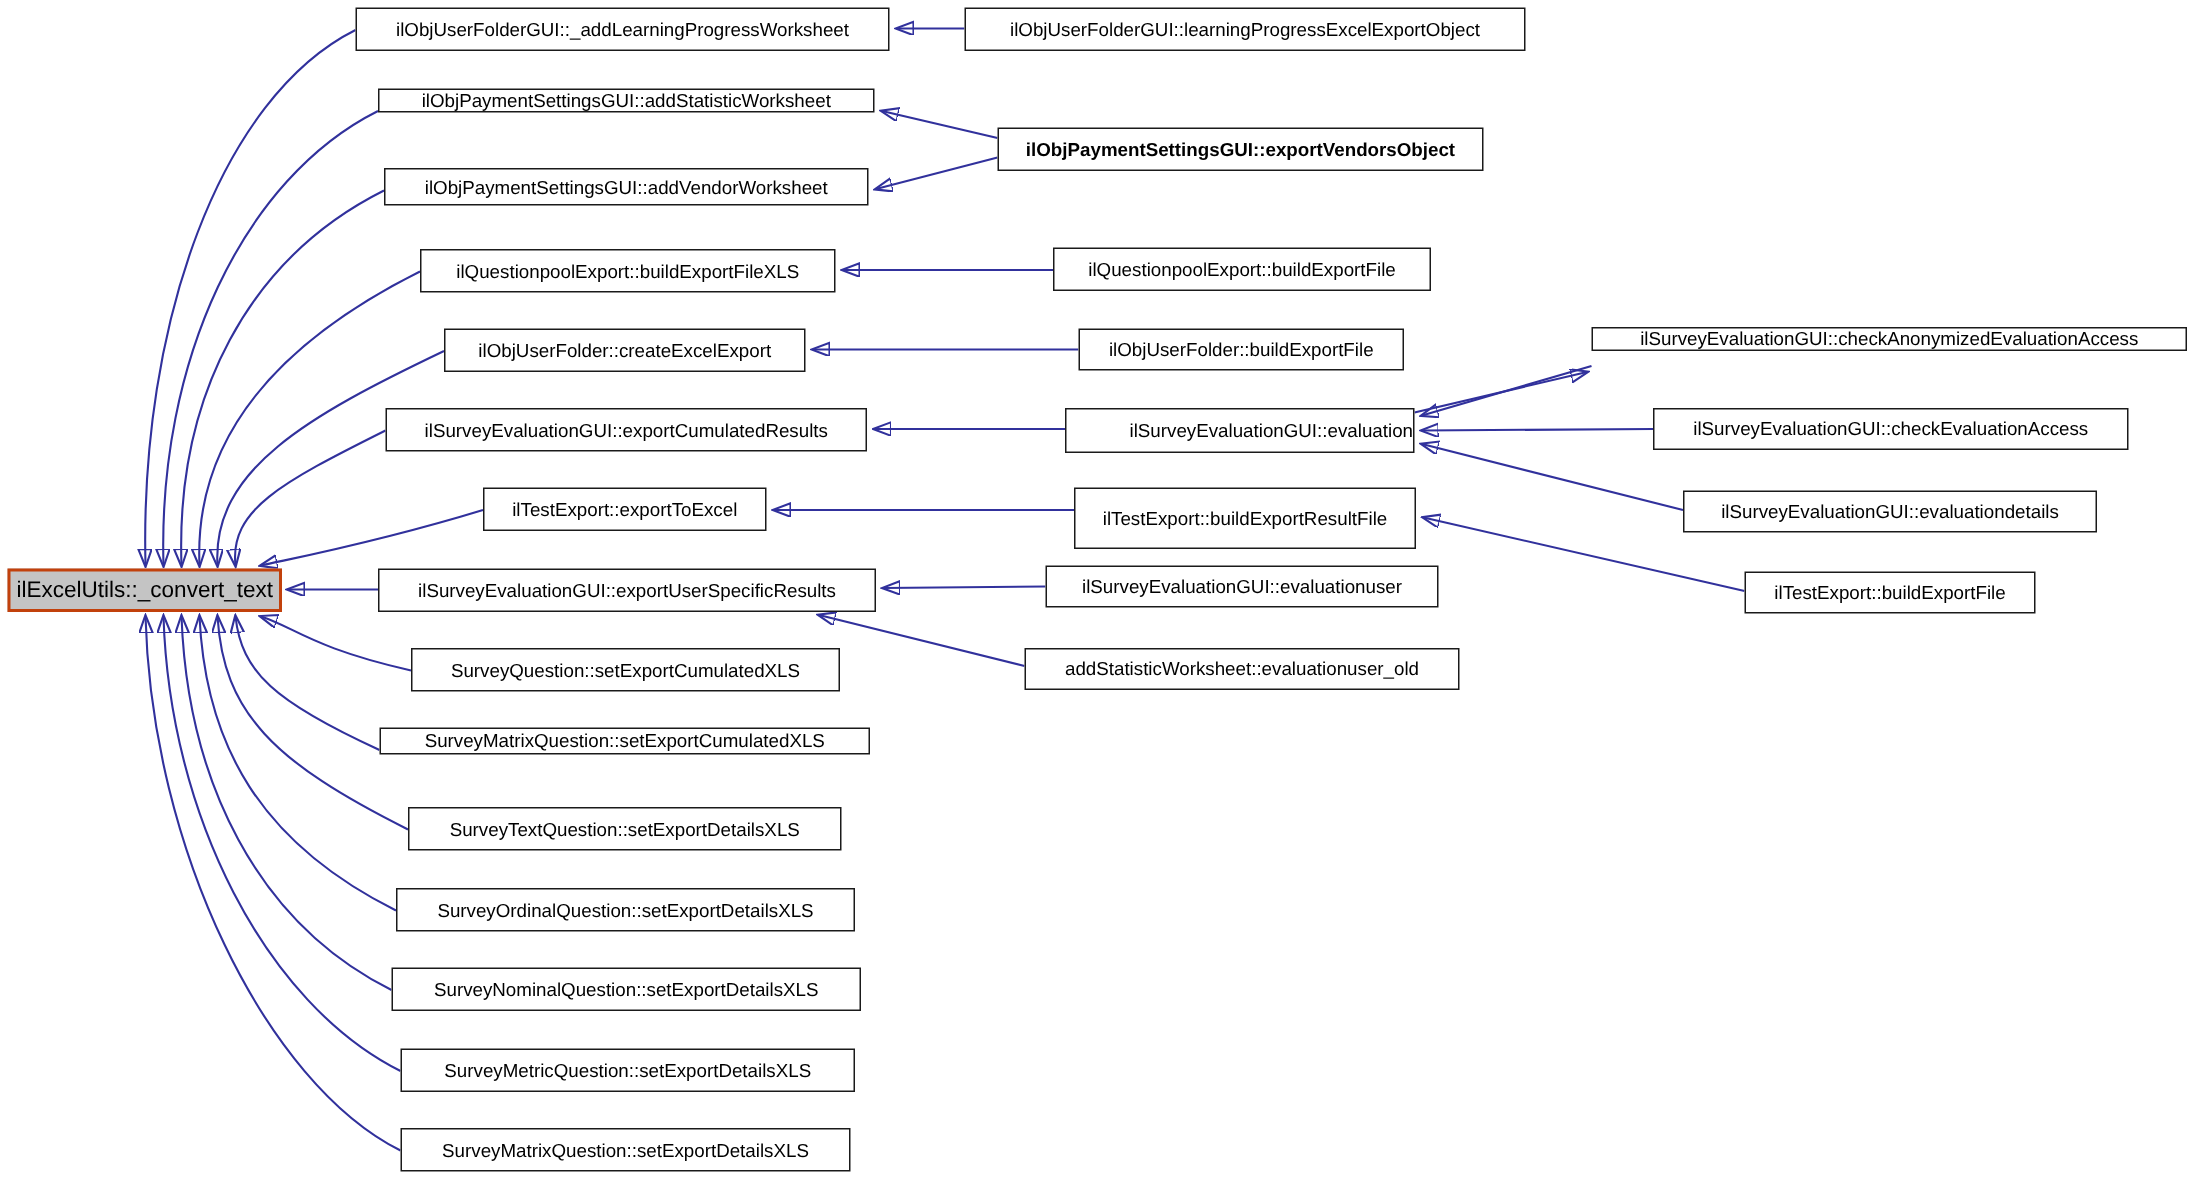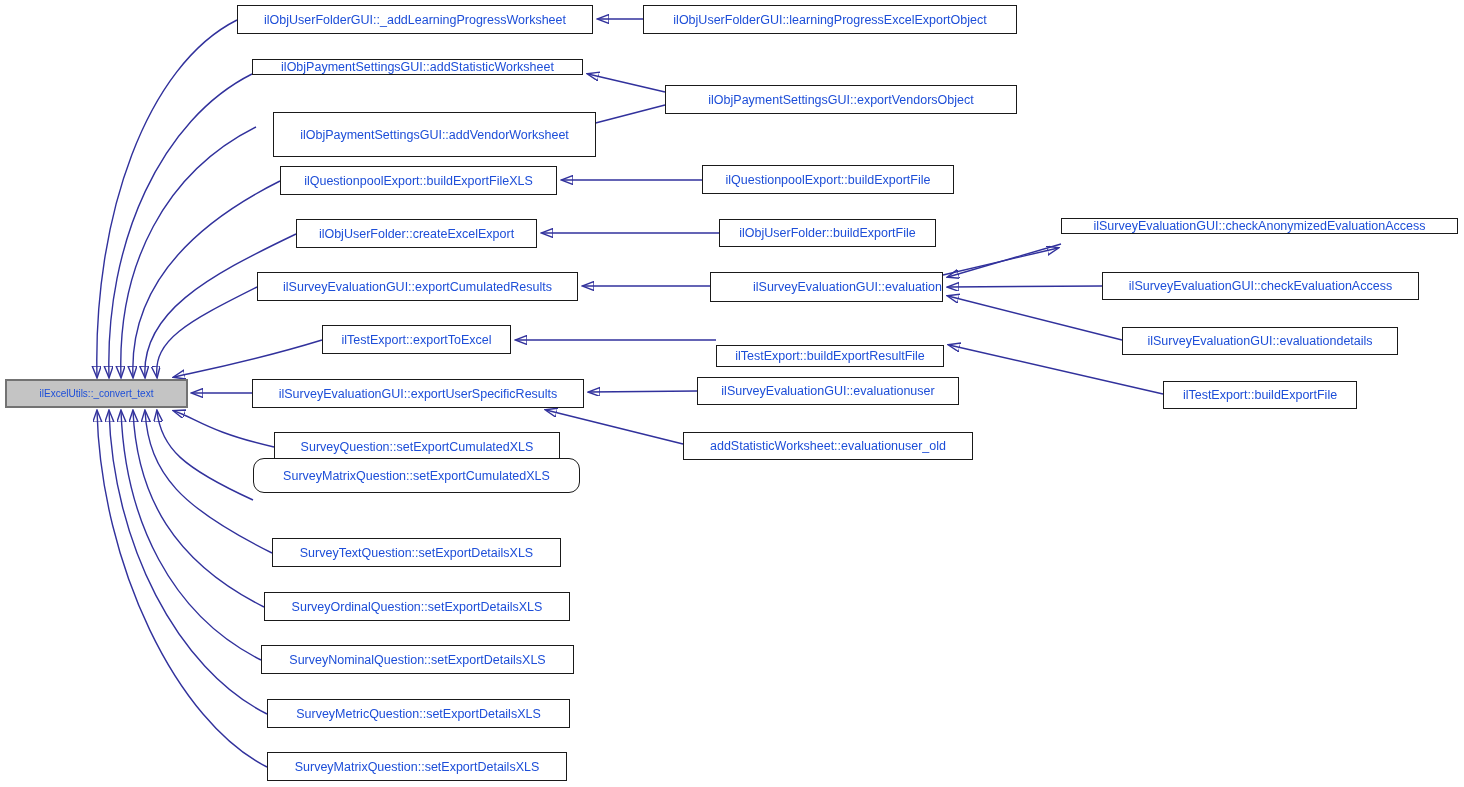--- a/index.html
+++ b/index.html
@@ -16,32 +16,32 @@
   #edge-layer path {
     fill:none;
     stroke:#31319c;
     stroke-width:1.4;
   }
   .node {
     position:absolute;
     box-sizing:border-box;
     background:#ffffff;
     border:1px solid #1a1a1a;
-    color:#1d4ed8;
+    color:#000000;
     display:flex;
     align-items:center;
     justify-content:center;
     white-space:nowrap;
     font-size:12.5px;
     cursor:pointer;
   }
   .node.root {
     background:#c4c4c4;
-    border:2px solid #737373;
-    font-size:10px;
+    border:2px solid #c2410c;
+    font-size:15px;
     cursor:default;
   }
 </style>
 </head>
 <body>
 
 <div id="canvas">
   <svg id="edge-layer" width="1464" height="787" viewBox="0 0 1464 787">
     <defs>
       <marker id="arrow" markerUnits="userSpaceOnUse" markerWidth="13" markerHeight="10" refX="11" refY="4.5" orient="auto">
@@ -83,75 +83,75 @@
   <div id="nodes">
       <div class="node root" style="left: 5px; top: 379px; width: 183px; height: 29px;">
         <span>ilExcelUtils::_convert_text</span>
       </div>
       <div class="node" style="left: 237px; top: 5px; width: 356px; height: 29px;">
         <span>ilObjUserFolderGUI::_addLearningProgressWorksheet</span>
       </div>
       <div class="node" style="left: 252px; top: 59px; width: 331px; height: 16px;">
         <span>ilObjPaymentSettingsGUI::addStatisticWorksheet</span>
       </div>
-      <div class="node" style="left: 256px; top: 112px; width: 323px; height: 45px; margin-left: 17px;">
+      <div class="node" style="left: 256px; top: 112px; width: 323px; height: 25px;">
         <span>ilObjPaymentSettingsGUI::addVendorWorksheet</span>
       </div>
       <div class="node" style="left: 280px; top: 166px; width: 277px; height: 29px;">
         <span>ilQuestionpoolExport::buildExportFileXLS</span>
       </div>
       <div class="node" style="left: 296px; top: 219px; width: 241px; height: 29px;">
         <span>ilObjUserFolder::createExcelExport</span>
       </div>
       <div class="node" style="left: 257px; top: 272px; width: 321px; height: 29px;">
         <span>ilSurveyEvaluationGUI::exportCumulatedResults</span>
       </div>
       <div class="node" style="left: 322px; top: 325px; width: 189px; height: 29px;">
         <span>ilTestExport::exportToExcel</span>
       </div>
       <div class="node" style="left: 252px; top: 379px; width: 332px; height: 29px;">
         <span>ilSurveyEvaluationGUI::exportUserSpecificResults</span>
       </div>
       <div class="node" style="left: 274px; top: 432px; width: 286px; height: 29px;">
         <span>SurveyQuestion::setExportCumulatedXLS</span>
       </div>
-      <div class="node" style="left: 253px; top: 458px; width: 327px; height: 35px; border-radius: 11px;">
+      <div class="node" style="left: 253px; top: 485px; width: 327px; height: 18px;">
         <span>SurveyMatrixQuestion::setExportCumulatedXLS</span>
       </div>
       <div class="node" style="left: 272px; top: 538px; width: 289px; height: 29px; justify-content: center;">
         <span>SurveyTextQuestion::setExportDetailsXLS</span>
       </div>
       <div class="node" style="left: 264px; top: 592px; width: 306px; height: 29px;">
         <span>SurveyOrdinalQuestion::setExportDetailsXLS</span>
       </div>
       <div class="node" style="left: 261px; top: 645px; width: 313px; height: 29px;">
         <span>SurveyNominalQuestion::setExportDetailsXLS</span>
       </div>
       <div class="node" style="left: 267px; top: 699px; width: 303px; height: 29px;">
         <span>SurveyMetricQuestion::setExportDetailsXLS</span>
       </div>
       <div class="node" style="left: 267px; top: 752px; width: 300px; height: 29px;">
         <span>SurveyMatrixQuestion::setExportDetailsXLS</span>
       </div>
       <div class="node" style="left: 643px; top: 5px; width: 374px; height: 29px;">
         <span>ilObjUserFolderGUI::learningProgressExcelExportObject</span>
       </div>
-      <div class="node" style="left: 665px; top: 85px; width: 352px; height: 29px;">
+      <div class="node" style="left: 665px; top: 85px; width: 324px; height: 29px; font-weight: bold;">
         <span>ilObjPaymentSettingsGUI::exportVendorsObject</span>
       </div>
       <div class="node" style="left: 702px; top: 165px; width: 252px; height: 29px;">
         <span>ilQuestionpoolExport::buildExportFile</span>
       </div>
       <div class="node" style="left: 719px; top: 219px; width: 217px; height: 28px;">
         <span>ilObjUserFolder::buildExportFile</span>
       </div>
       <div class="node" style="left: 710px; top: 272px; width: 233px; height: 30px; justify-content: flex-end;">
         <span>ilSurveyEvaluationGUI::evaluation</span>
       </div>
-      <div class="node" style="left: 716px; top: 325px; width: 228px; height: 22px; margin-top: 20px;">
+      <div class="node" style="left: 716px; top: 325px; width: 228px; height: 41px;">
         <span>ilTestExport::buildExportResultFile</span>
       </div>
       <div class="node" style="left: 697px; top: 377px; width: 262px; height: 28px;">
         <span>ilSurveyEvaluationGUI::evaluationuser</span>
       </div>
       <div class="node" style="left: 683px; top: 432px; width: 290px; height: 28px;">
         <span>addStatisticWorksheet::evaluationuser_old</span>
       </div>
       <div class="node" style="left: 1061px; top: 218px; width: 397px; height: 16px;">
         <span>ilSurveyEvaluationGUI::checkAnonymizedEvaluationAccess</span>

